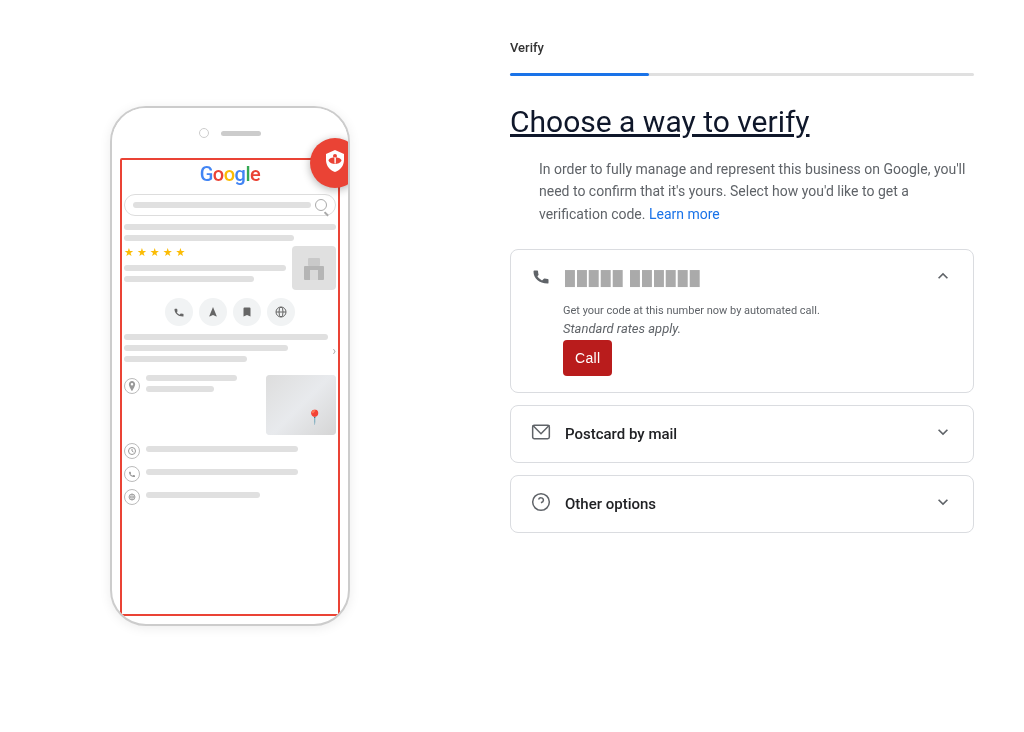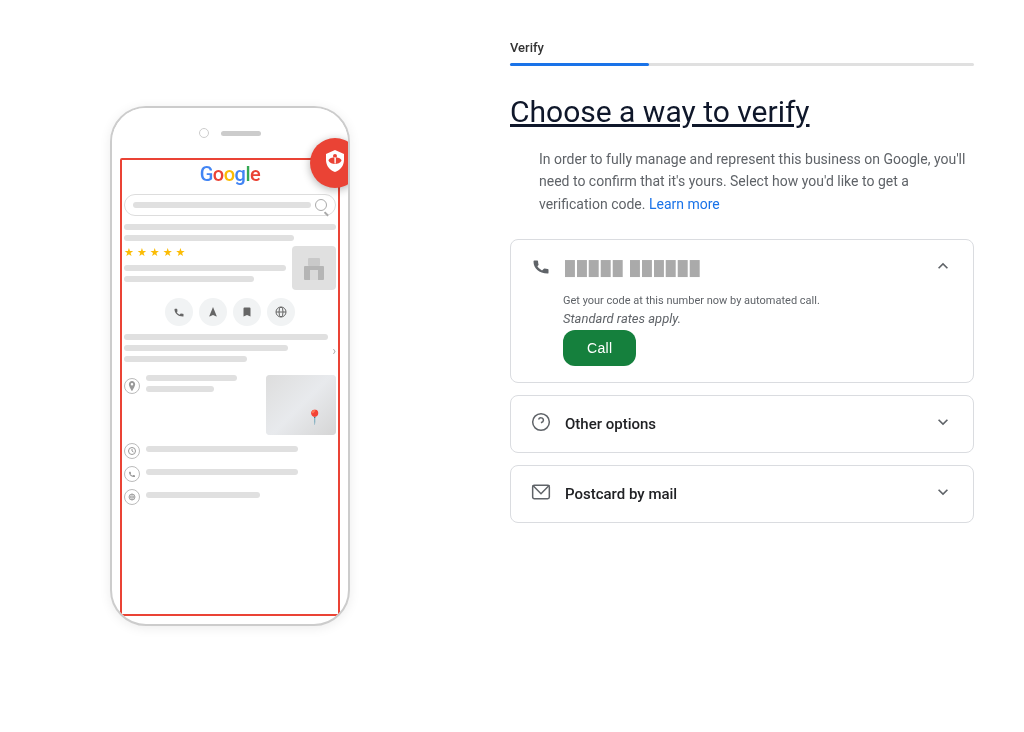--- a/index.html
+++ b/index.html
@@ -286,21 +286,21 @@
     
     .right-panel {
       flex: 1;
       padding: 40px 50px;
       overflow-y: auto;
     }
 
     .verify-label {
       font-size: 13px;
       color: #333;
-      margin-bottom: 8px;
+      margin-bottom: 18px;
       font-weight: 500;
     }
 
     .verify-progress-bar {
       width: 100%;
       height: 3px;
       background: #e0e0e0;
       border-radius: 2px;
       margin-bottom: 28px;
       position: relative;
@@ -382,25 +382,25 @@
     }
 
     .option-note {
       font-size: 13px;
       color: #5f6368;
       font-style: italic;
       margin-bottom: 4px;
     }
 
     .call-button {
-      background: #15803d;
+      background: #b91c1c;
       color: white;
       border: none;
-      border-radius: 12px;
-      padding: 10px 24px;
+      border-radius: 4px;
+      padding: 10px 12px;
       font-size: 14px;
       font-weight: 500;
       cursor: pointer;
       letter-spacing: 0.3px;
     }
 
     
     .verify-option-collapsed {
       border: 1px solid #dadce0;
       border-radius: 8px;
@@ -603,41 +603,41 @@
     <div class="option-body">
       <p class="option-description">Get your code at this number now by automated call.</p>
       <p class="option-note">Standard rates apply.</p>
       <button class="call-button">Call</button>
     </div>
   </div>
 
   <div class="verify-option-collapsed">
     <span class="option-icon">
       <svg width="20" height="20" viewBox="0 0 24 24" fill="none" stroke="#5f6368" stroke-width="1.8">
+        <rect x="2" y="4" width="20" height="16" rx="2" ry="2"></rect>
+        <polyline points="2,4 12,14 22,4"></polyline>
+      </svg>
+    </span>
+    <span class="option-label">Postcard by mail</span>
+    <span class="chevron-down">
+      <svg width="20" height="20" viewBox="0 0 24 24" fill="#5f6368">
+          <path d="M7.41 8.59L12 13.17l4.59-4.58L18 10l-6 6-6-6z"></path>
+        </svg>
+    </span>
+  </div>
+
+  <div class="verify-option-collapsed">
+    <span class="option-icon">
+      <svg width="20" height="20" viewBox="0 0 24 24" fill="none" stroke="#5f6368" stroke-width="1.8">
         <circle cx="12" cy="12" r="10"></circle>
         <path d="M9.09 9a3 3 0 015.83 1c0 2-3 3-3 3"></path>
         <line x1="12" y1="17" x2="12.01" y2="17"></line>
       </svg>
     </span>
     <span class="option-label">Other options</span>
     <span class="chevron-down">
       <svg width="20" height="20" viewBox="0 0 24 24" fill="#5f6368">
           <path d="M7.41 8.59L12 13.17l4.59-4.58L18 10l-6 6-6-6z"></path>
         </svg>
     </span>
   </div>
 
-  <div class="verify-option-collapsed">
-    <span class="option-icon">
-      <svg width="20" height="20" viewBox="0 0 24 24" fill="none" stroke="#5f6368" stroke-width="1.8">
-        <rect x="2" y="4" width="20" height="16" rx="2" ry="2"></rect>
-        <polyline points="2,4 12,14 22,4"></polyline>
-      </svg>
-    </span>
-    <span class="option-label">Postcard by mail</span>
-    <span class="chevron-down">
-      <svg width="20" height="20" viewBox="0 0 24 24" fill="#5f6368">
-          <path d="M7.41 8.59L12 13.17l4.59-4.58L18 10l-6 6-6-6z"></path>
-        </svg>
-    </span>
-  </div>
-
 </div>
 
 </body></html>

